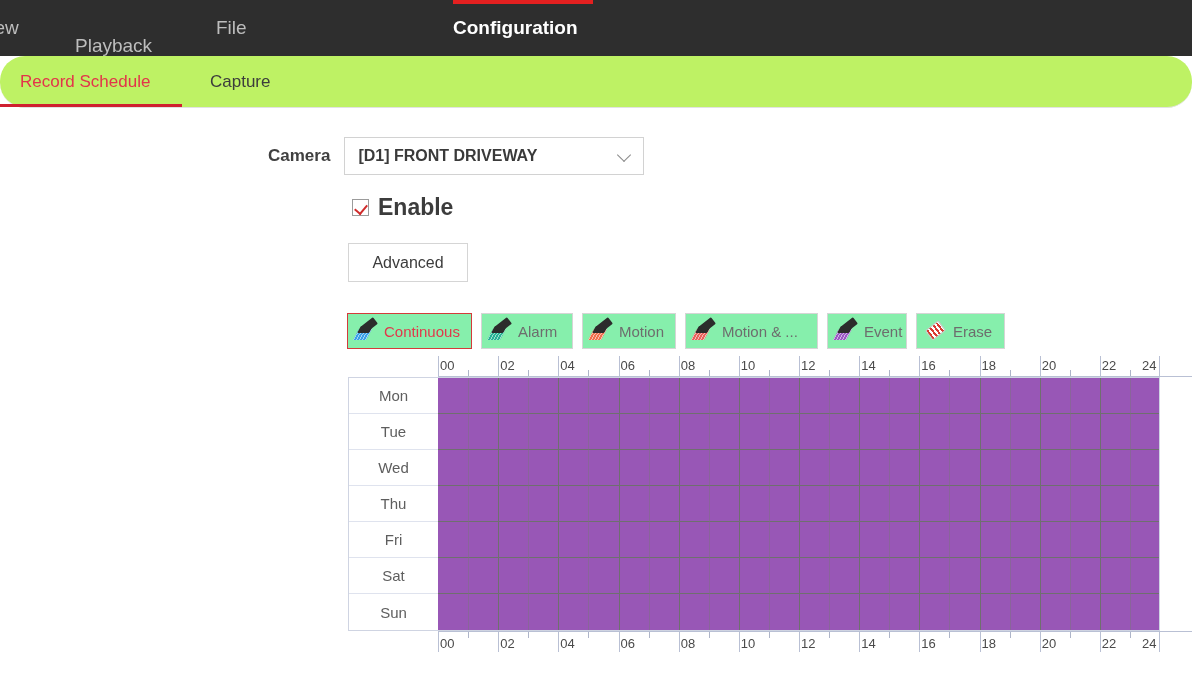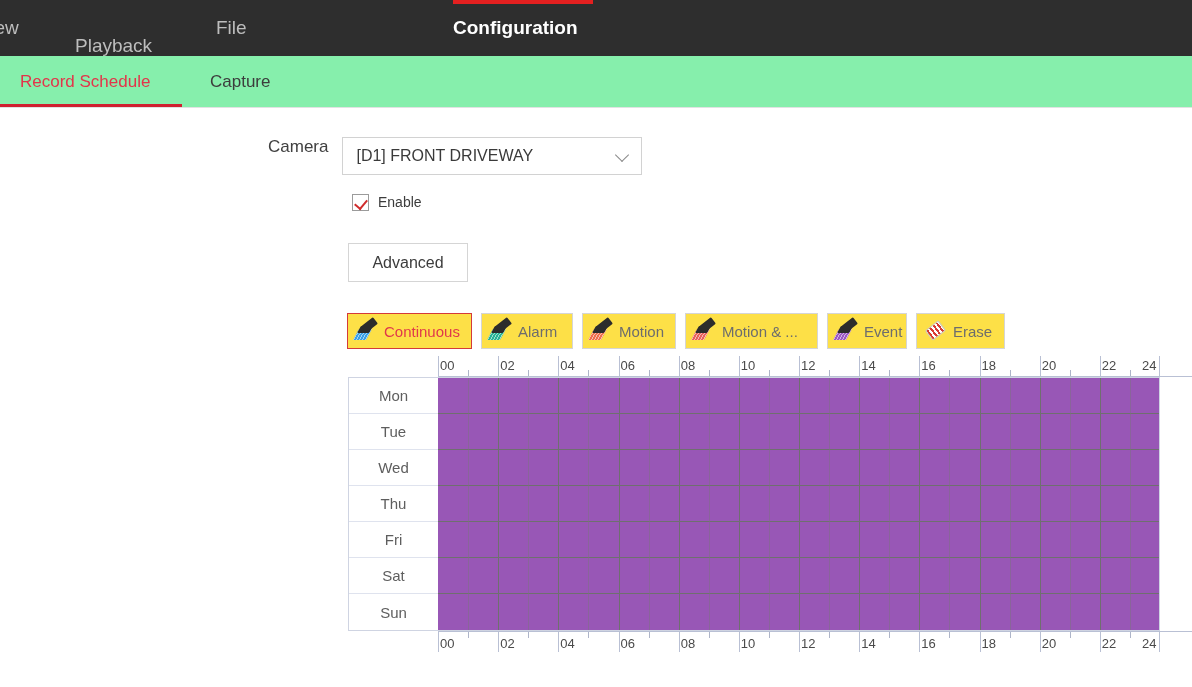--- a/index.html
+++ b/index.html
@@ -39,22 +39,23 @@
     position: absolute;
     left: 453px; top: 0;
     width: 140px; height: 4px;
     background: #e32020;
   }
 
   
   .subtabs {
     position: relative;
     height: 52px;
-    background: #86efac;
+    background: #bef264;
     border-bottom: 1px solid #e2e2e2;
+    border-radius: 25px;
   }
   .subtab {
     position: absolute;
     top: 0;
     height: 51px;
     line-height: 51px;
     font-size: 17px;
     color: #3c3c3c;
     white-space: nowrap;
   }
@@ -65,21 +66,22 @@
     position: absolute;
     left: 0; bottom: 0;
     width: 182px; height: 3px;
     background: #cf2030;
   }
 
   
   .form-row {
     position: absolute;
     display: flex;
-    align-items: flex-start;
+    align-items: center;
+    font-weight: bold;
   }
   .camera-row { left: 268px; top: 137px; }
   .field-label {
     font-size: 17px;
     color: #404040;
     margin-right: 14px;
   }
   .select-box {
     width: 300px; height: 38px;
     border: 1px solid #d2d2d2;
@@ -116,21 +118,21 @@
   }
   .checkbox::after {
     content: "";
     position: absolute;
     left: 4px; top: 2px;
     width: 6px; height: 10px;
     border-right: 2px solid #d02b2b;
     border-bottom: 2px solid #d02b2b;
     transform: rotate(40deg);
   }
-  .enable-label { font-size: 14px; color: #3c3c3c; }
+  .enable-label { font-size: 23px; color: #3c3c3c; }
 
   .advanced-btn {
     position: absolute;
     left: 348px; top: 243px;
     width: 120px; height: 39px;
     border: 1px solid #d5d5d5;
     background: #fff;
     font-size: 16px;
     color: #3c3c3c;
     font-family: "Liberation Sans", sans-serif;
@@ -141,21 +143,21 @@
   .legend-bar {
     position: absolute;
     left: 347px; top: 313px;
     height: 36px;
     display: flex;
     align-items: stretch;
   }
   .legend-btn {
     height: 36px;
     border: 1px solid #d5d5d5;
-    background: #fde047;
+    background: #86efac;
     display: flex;
     align-items: center;
     gap: 6px;
     padding: 0 8px;
     margin-right: 9px;
     font-size: 15px;
     color: #6d6d6d;
     white-space: nowrap;
     cursor: pointer;
   }

